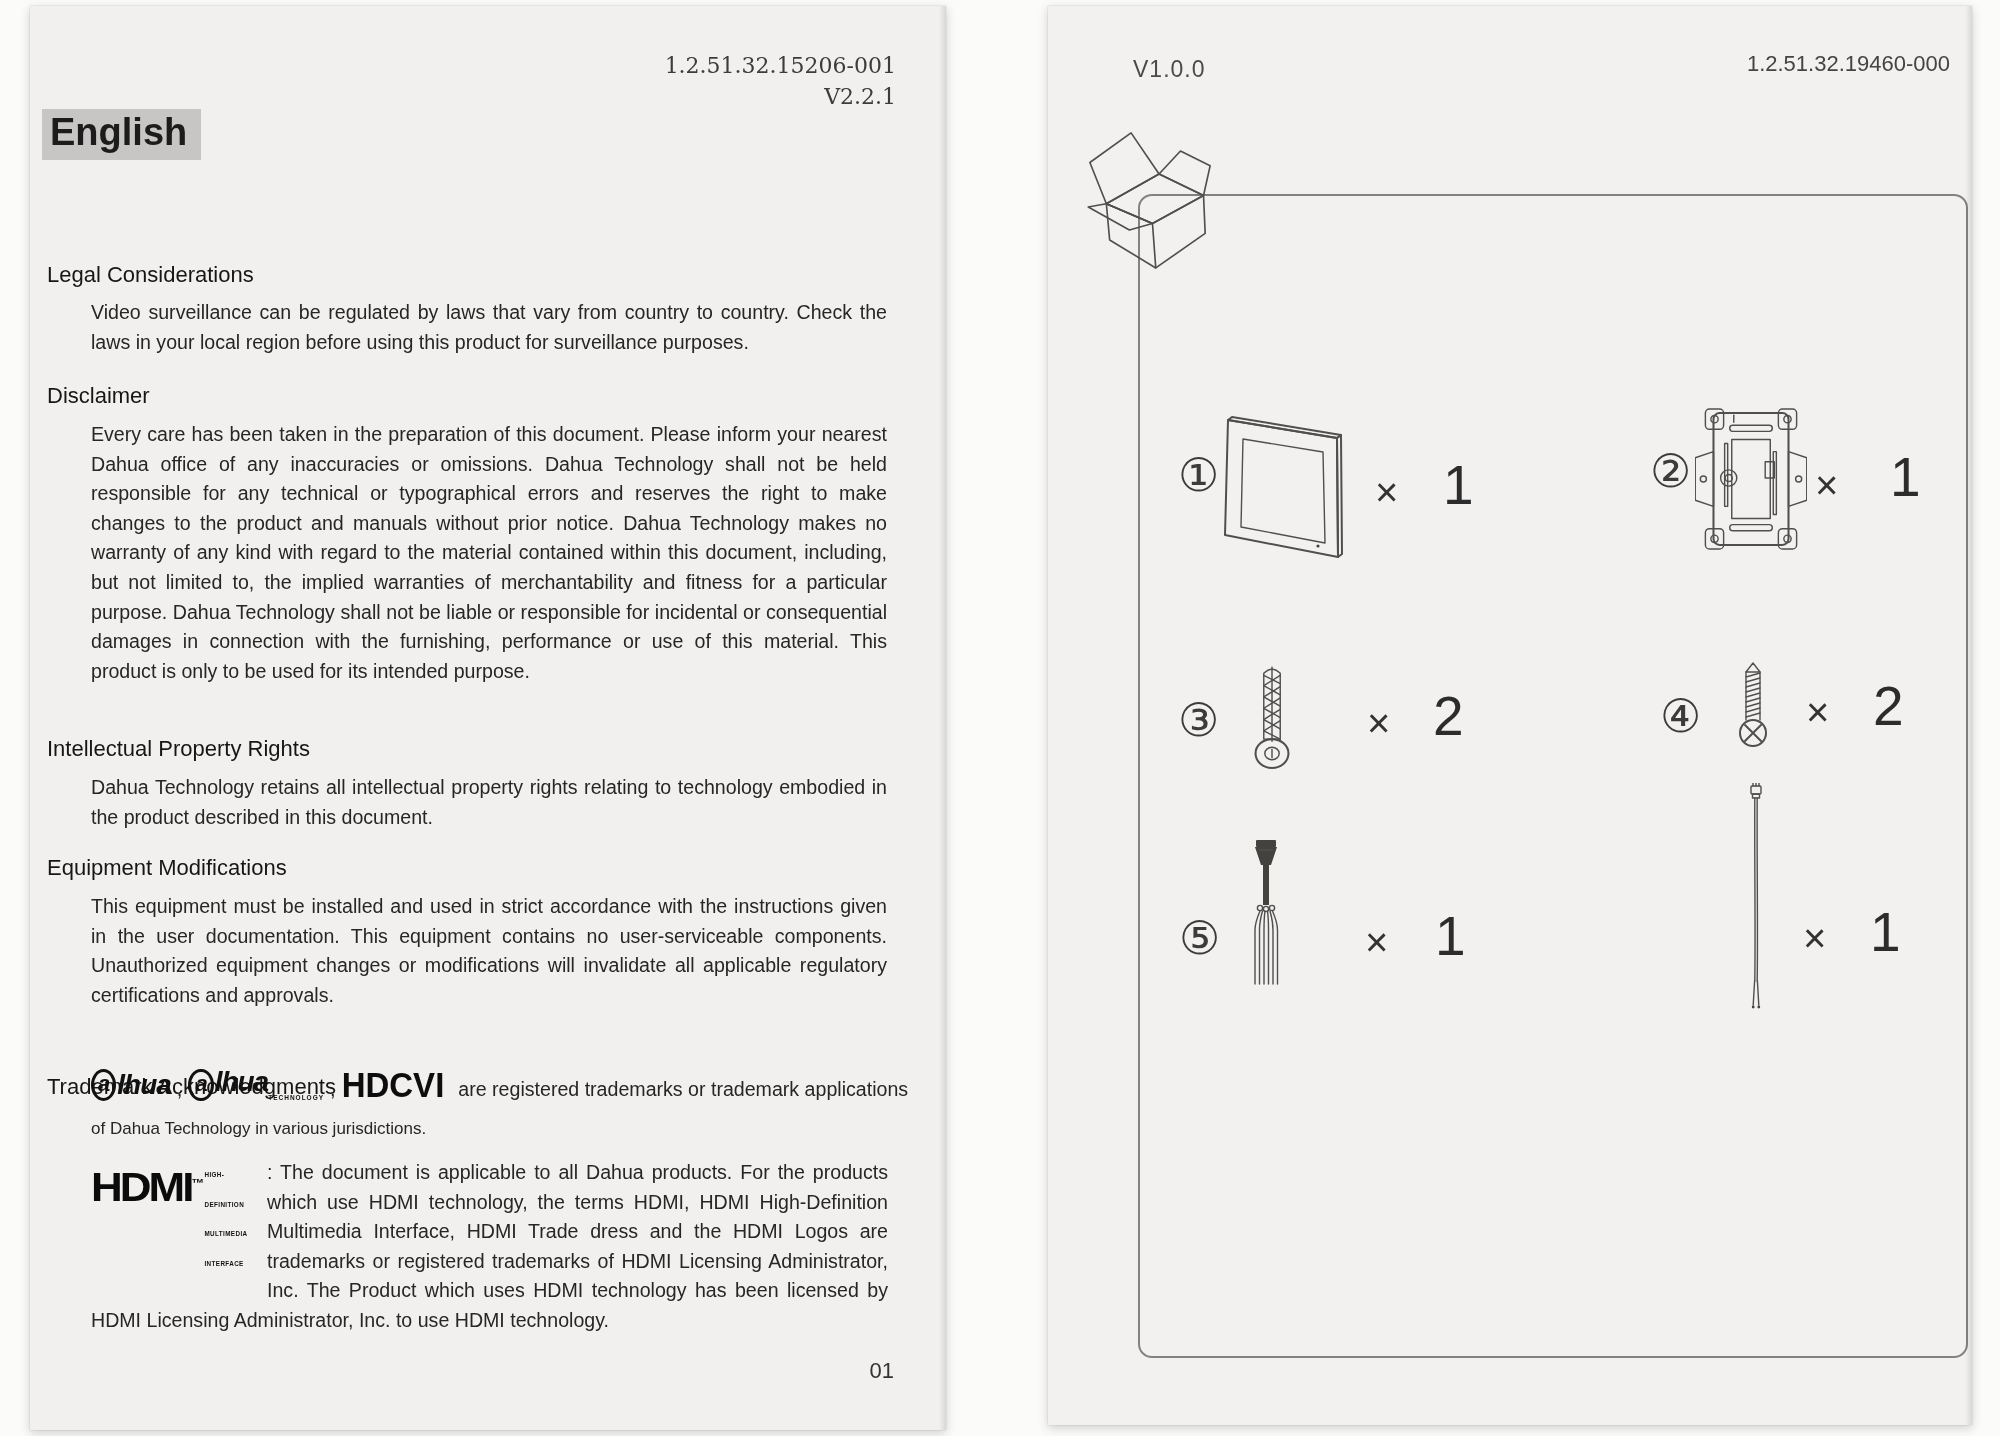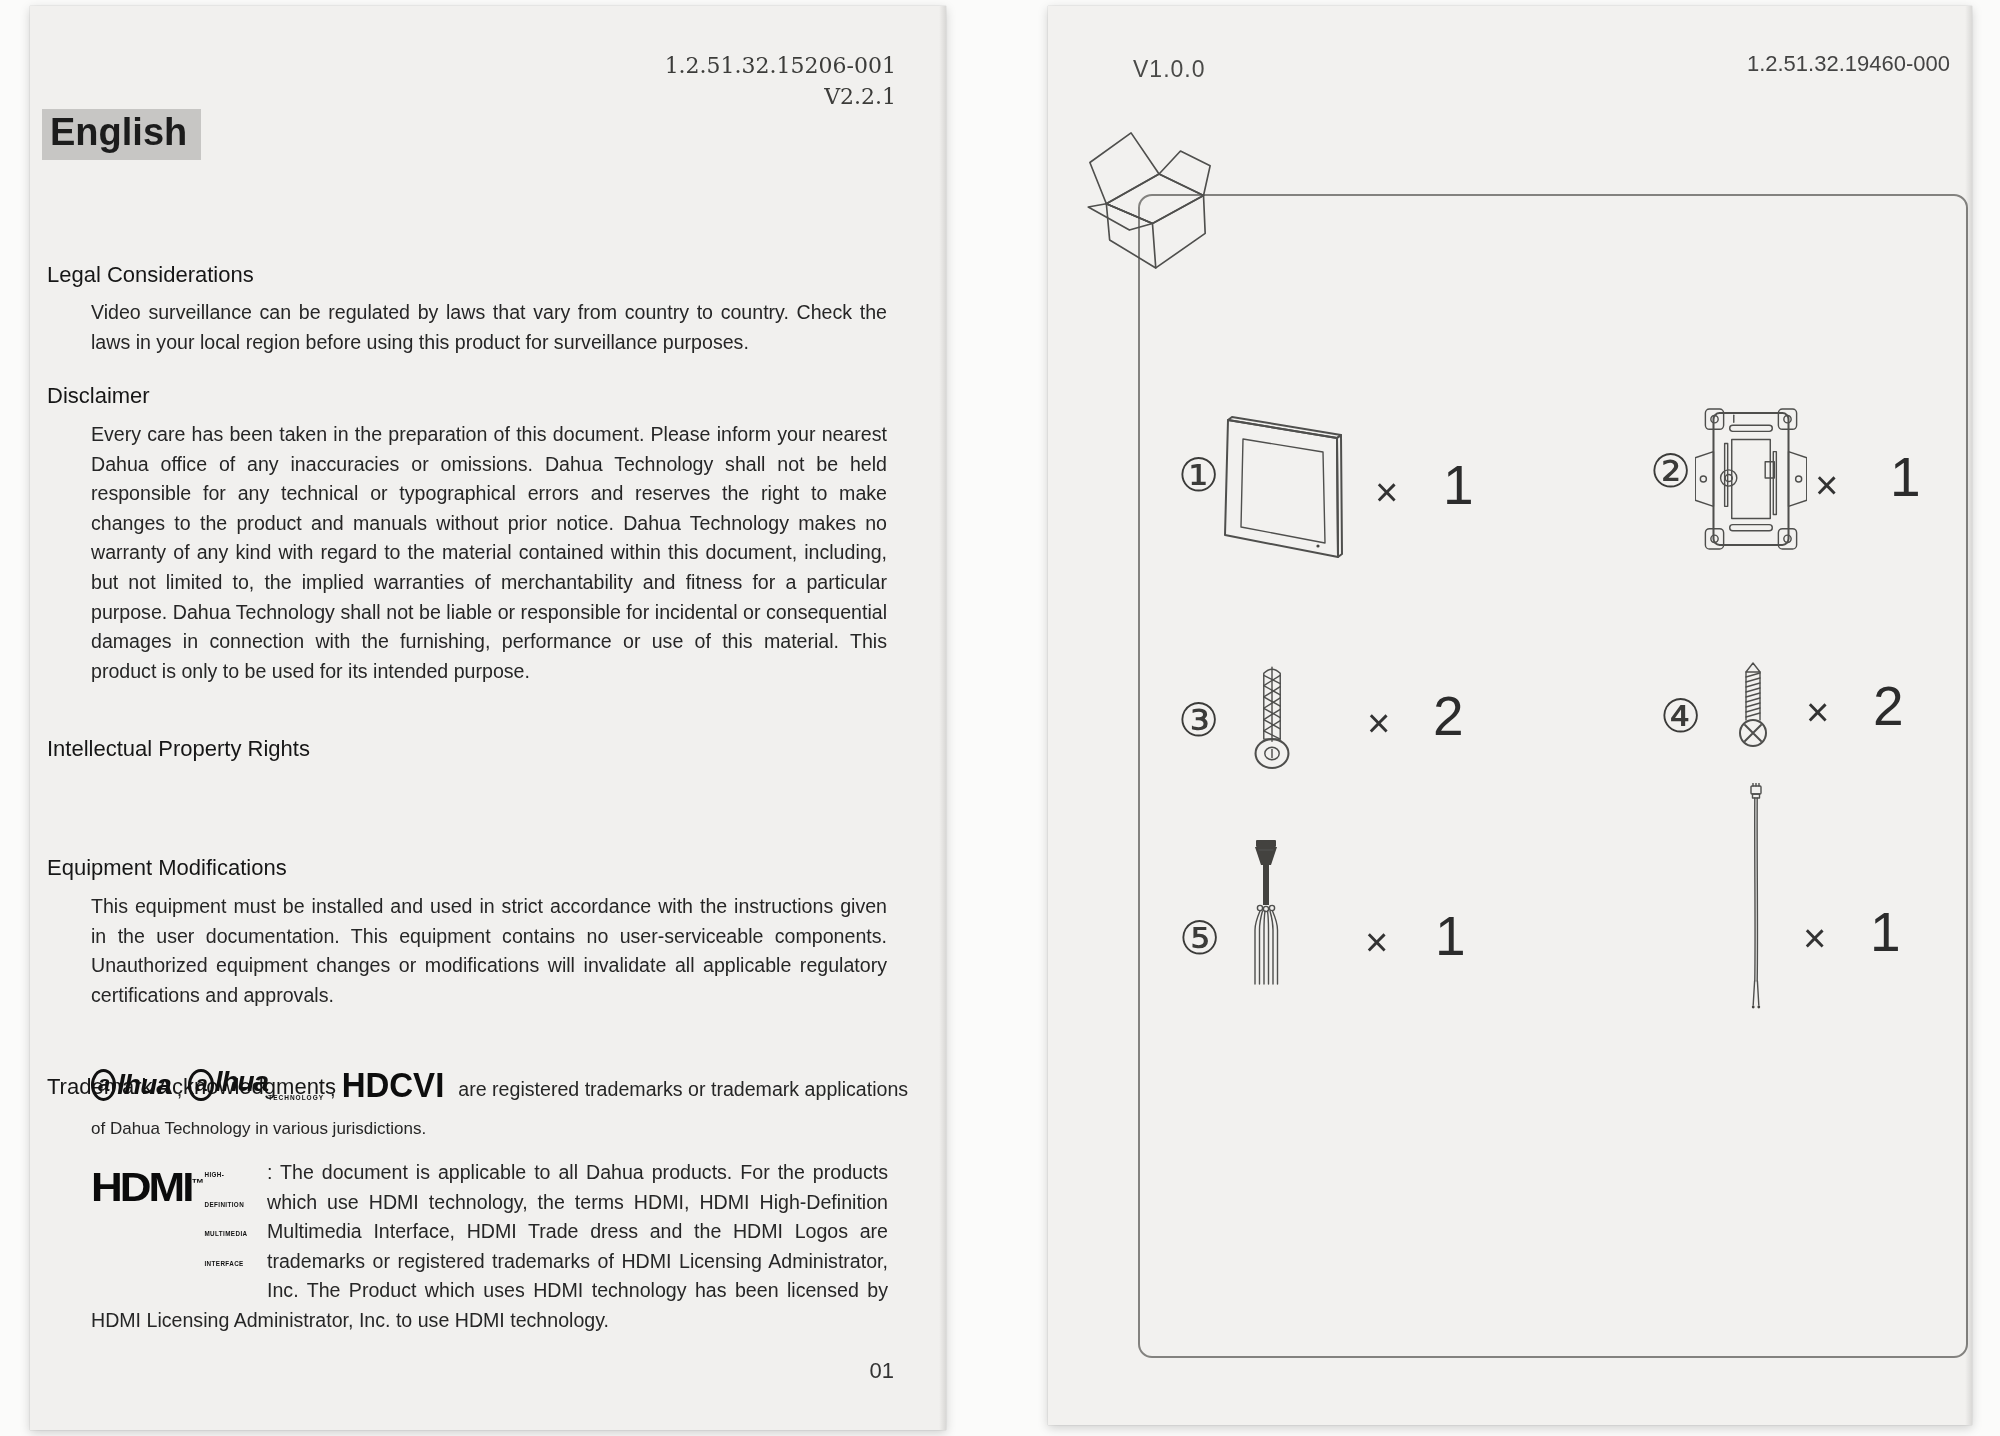--- a/index.html
+++ b/index.html
@@ -135,20 +135,21 @@
 
   <div class="lang-head">English</div>
 
   <div class="sec-h" style="top:256px">Legal Considerations</div>
   <div class="sec-b" style="top:292px">Video surveillance can be regulated by laws that vary from country to country. Check the laws in your local region before using this product for surveillance purposes.</div>
 
   <div class="sec-h" style="top:377px">Disclaimer</div>
   <div class="sec-b" style="top:414px">Every care has been taken in the preparation of this document. Please inform your nearest Dahua office of any inaccuracies or omissions. Dahua Technology shall not be held responsible for any technical or typographical errors and reserves the right to make changes to the product and manuals without prior notice. Dahua Technology makes no warranty of any kind with regard to the material contained within this document, including, but not limited to, the implied warranties of merchantability and fitness for a particular purpose. Dahua Technology shall not be liable or responsible for incidental or consequential damages in connection with the furnishing, performance or use of this material. This product is only to be used for its intended purpose.</div>
 
   <div class="sec-h" style="top:730px">Intellectual Property Rights</div>
+  <div class="sec-b" style="top:767px">Dahua Technology retains all intellectual property rights relating to technology embodied in the product described in this document.</div>
 
   <div class="sec-h" style="top:849px">Equipment Modifications</div>
   <div class="sec-b" style="top:886px">This equipment must be installed and used in strict accordance with the instructions given in the user documentation. This equipment contains no user-serviceable components. Unauthorized equipment changes or modifications will invalidate all applicable regulatory certifications and approvals.</div>
 
   <div class="sec-h" style="top:1068px">Trademark Acknowledgments</div>
 
   <div class="tm-row">
     <span class="dahua-logo">
         <span class="d-ring">a</span>
         <span>lhua</span>

